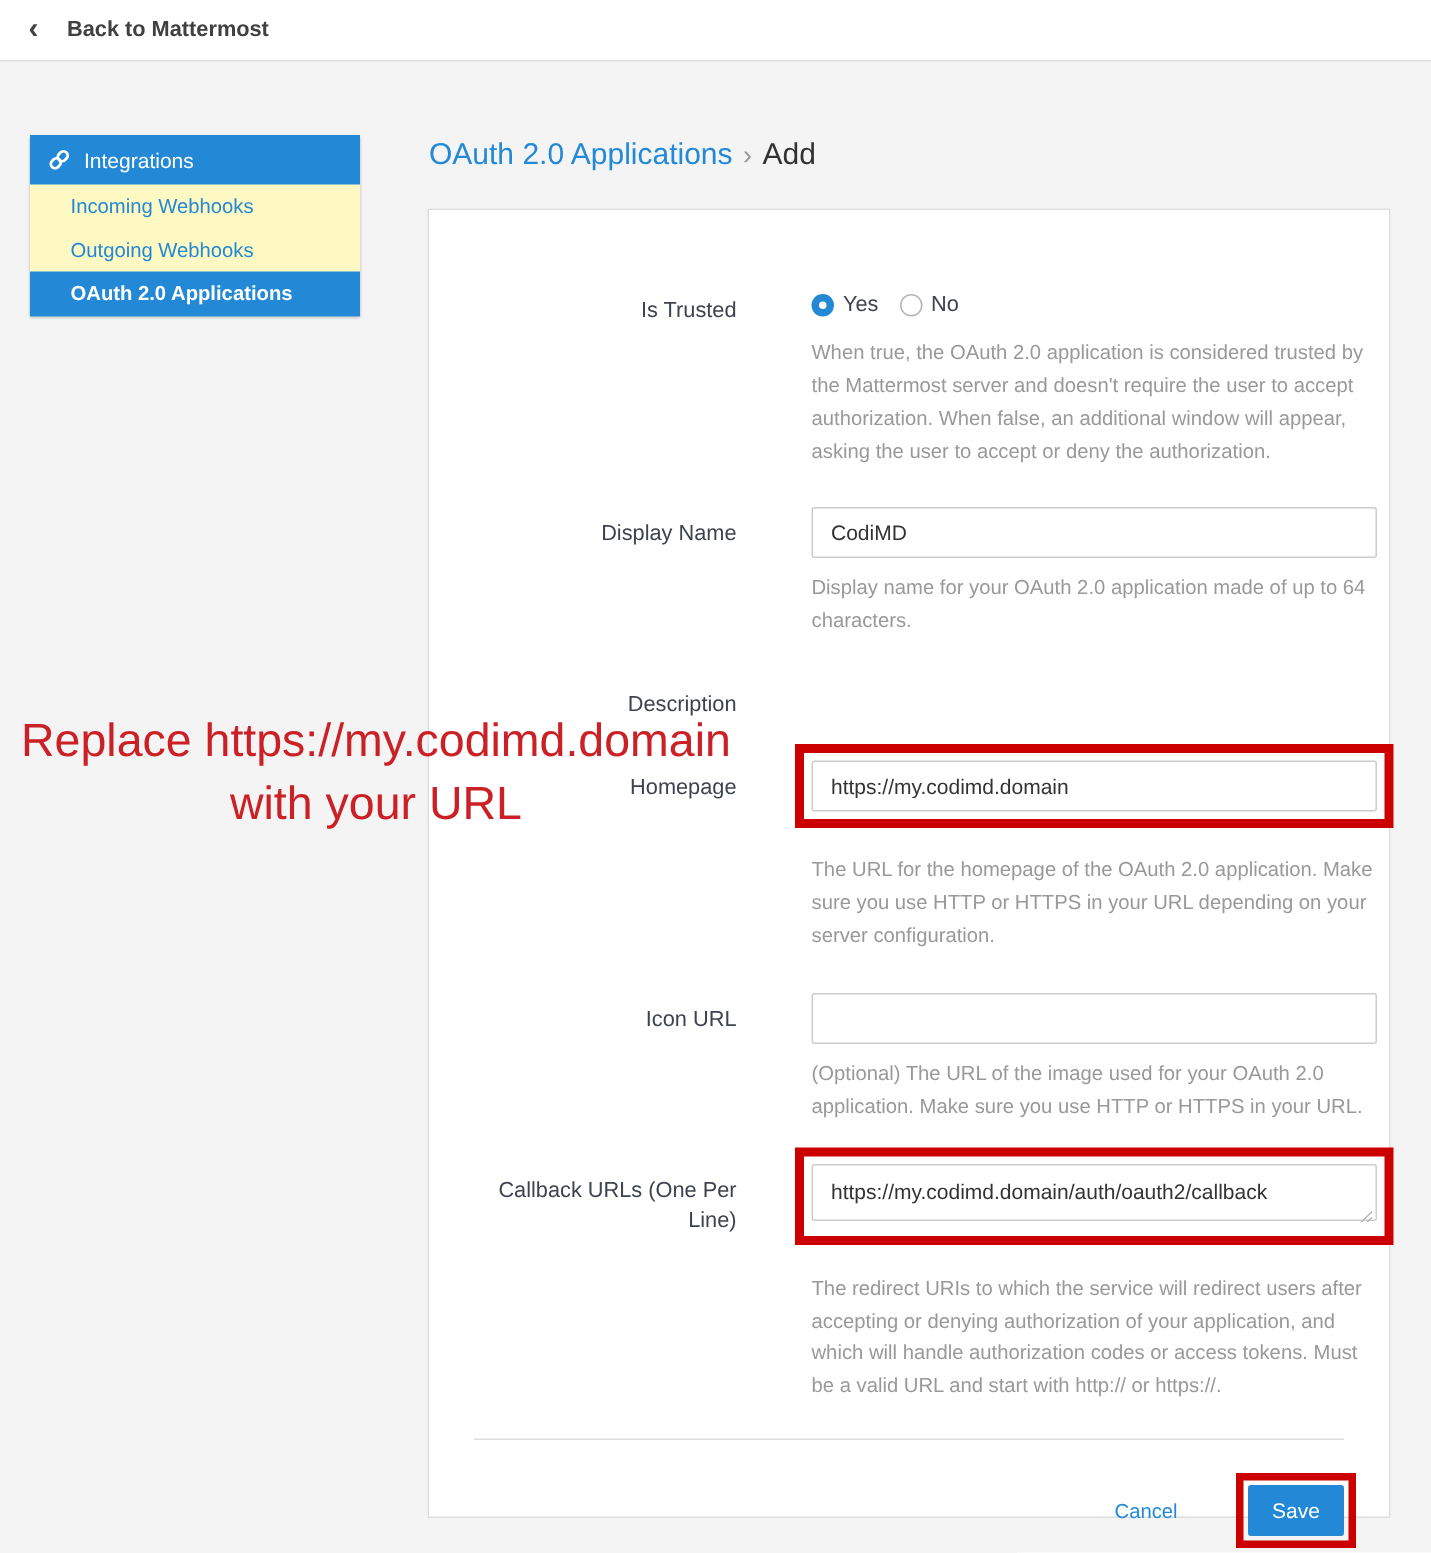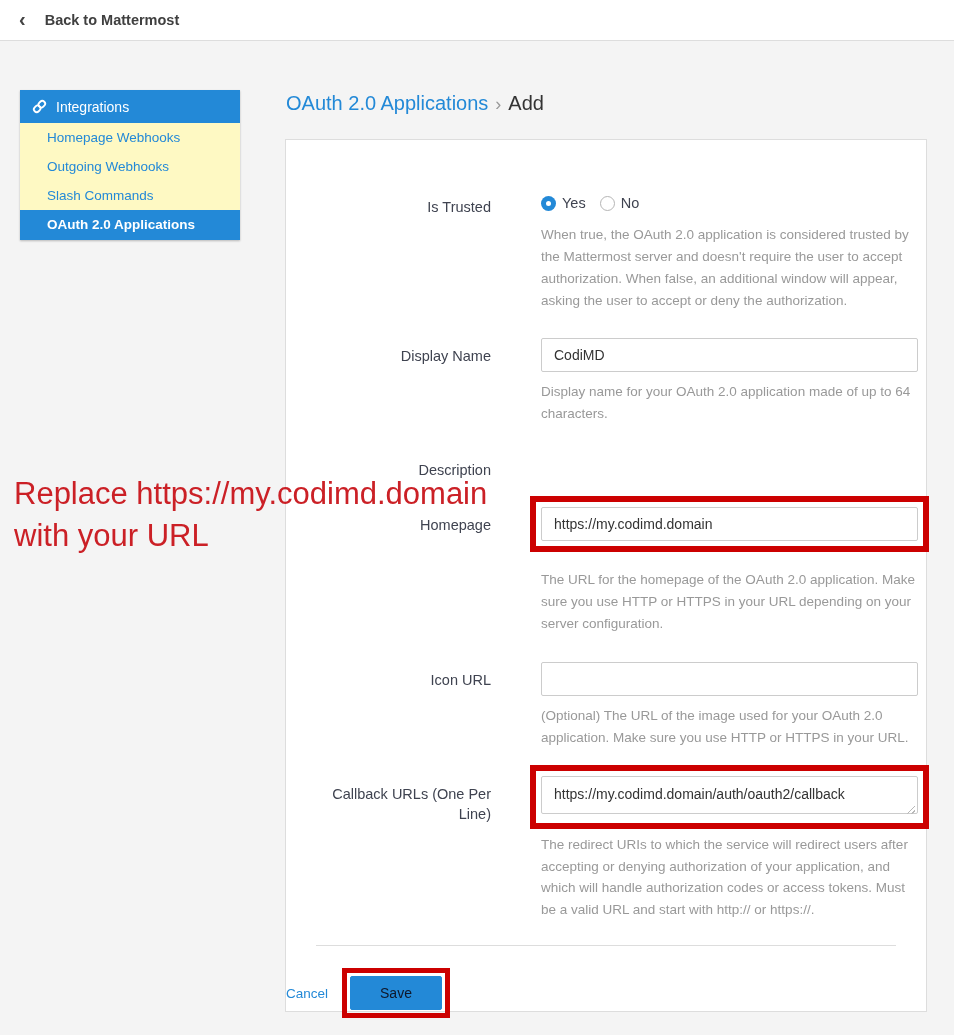--- a/index.html
+++ b/index.html
@@ -87,33 +87,33 @@
   .radio.on::after { content: ""; position: absolute; left: 5px; top: 5px; width: 5px; height: 5px; border-radius: 50%; background: #fff; }
   .radio.off { background: #fff; border: 1px solid #b5b5b5; }
 
   
   .red-box { border: 6px solid #cc0000; padding: 5px; margin: -11px; }
   .red-box-btn { border: 5px solid #cc0000; padding: 3px; margin: -8px; display: inline-block; }
 
   
   .divider { border: 0; border-top: 1px solid #ddd; margin: 24px 0 0 30px; }
   .footer-actions {
-    display: flex; align-items: center; padding-top: 30px;
+    display: flex; justify-content: flex-end; align-items: center; padding-top: 30px; gap: 25px;
   }
   .cancel-link { color: #2389d7; font-size: 13.5px; margin-right: 22px; }
   .save-btn {
     background: #2389d7; border: 1px solid #2389d7; border-radius: 2px;
-    color: #0f172a; font-size: 14px; height: 34px; padding: 0 29px; cursor: pointer;
+    color: #ffffff; font-size: 14px; height: 34px; padding: 0 15px; cursor: pointer;
     font-family: "Liberation Sans", "DejaVu Sans", sans-serif;
   }
 
   
   .annotation {
     position: absolute; left: 14px; top: 473px;
-    font-size: 31px; color: #cb2026; line-height: 1.37; white-space: nowrap;
+    font-size: 31px; color: #cb2026; line-height: 1.37; white-space: nowrap; text-align: center;
   }
 </style>
 </head>
 <body>
 
 <div class="topbar">
   <span class="chev">‹</span>
   <a class="back-link">Back to Mattermost</a>
 </div>
 
@@ -122,23 +122,22 @@
     <span class="link-icon">
       <svg width="15" height="15" viewBox="0 0 16 16">
         <g transform="rotate(45 8 8)" fill="none" stroke="#ffffff" stroke-width="2">
           <rect x="5" y="0.8" width="6" height="7.4" rx="3" ry="3"></rect>
           <rect x="5" y="7.8" width="6" height="7.4" rx="3" ry="3"></rect>
         </g>
       </svg>
     </span>
     <span>Integrations</span>
   </div>
-  <div class="sidebar-item">Homepage Webhooks</div>
+  <div class="sidebar-item">Incoming Webhooks</div>
   <div class="sidebar-item">Outgoing Webhooks</div>
-  <div class="sidebar-item">Slash Commands</div>
   <div class="sidebar-item active">OAuth 2.0 Applications</div>
 </div>
 
 <div class="breadcrumb">
   <a>OAuth 2.0 Applications</a><span class="sep">›</span><span class="current">Add</span>
 </div>
 
 <div class="panel">
 
   <div class="form-row">
@@ -192,21 +191,21 @@
     <div class="col-label">
       <span class="narrow">Callback URLs (One Per Line)</span>
     </div>
     <div class="col-control">
       <div class="red-box">
         <div class="ta-wrap">
           <textarea rows="1" style="">https://my.codimd.domain/auth/oauth2/callback</textarea>
           <span class="resize-corner"></span>
         </div>
       </div>
-      <div class="help" style="margin-top:16px;">The redirect URIs to which the service will redirect users after accepting or denying authorization of your application, and which will handle authorization codes or access tokens. Must be a valid URL and start with http:// or https://.</div>
+      <div class="help" style="margin-top:29px;">The redirect URIs to which the service will redirect users after accepting or denying authorization of your application, and which will handle authorization codes or access tokens. Must be a valid URL and start with http:// or https://.</div>
     </div>
   </div>
 
   <hr class="divider">
 
   <div class="footer-actions">
     <a class="cancel-link">Cancel</a>
     <span class="red-box-btn">
       <button class="save-btn">Save</button>
     </span>

